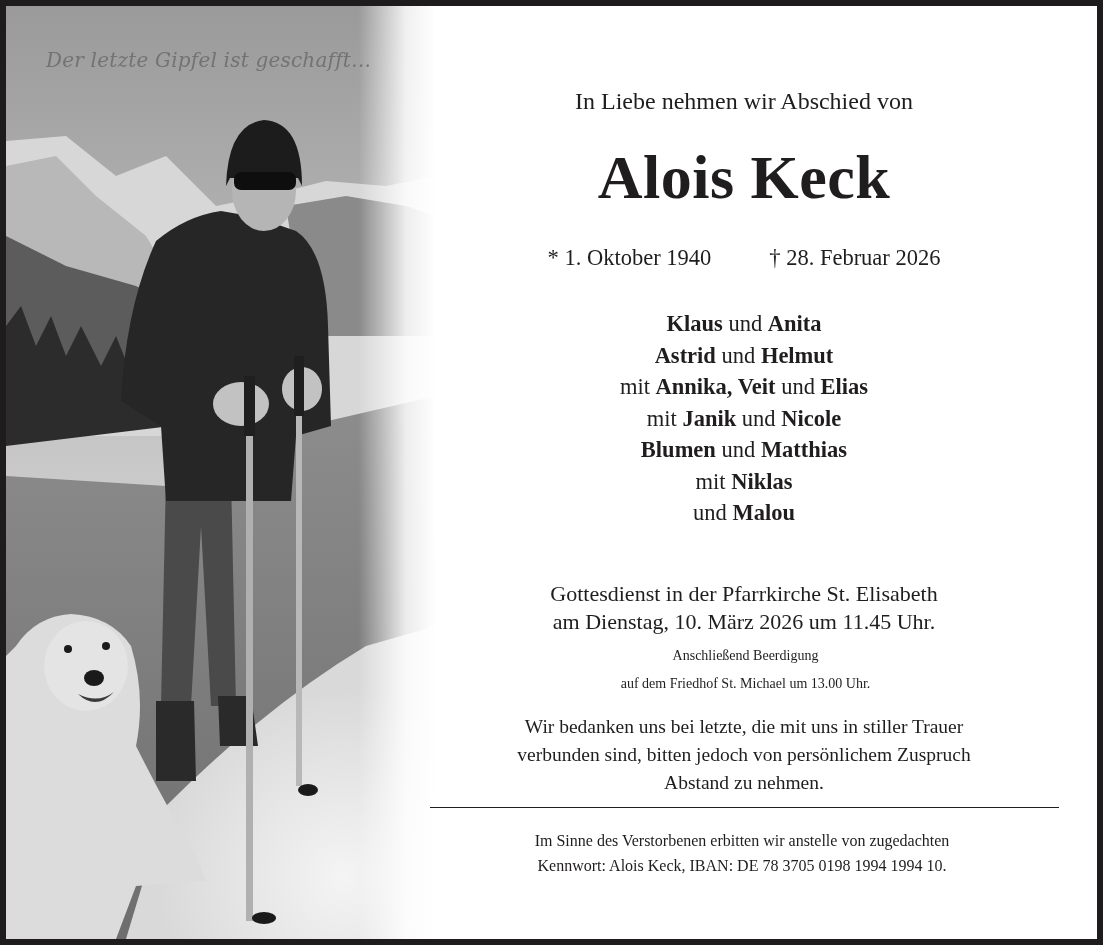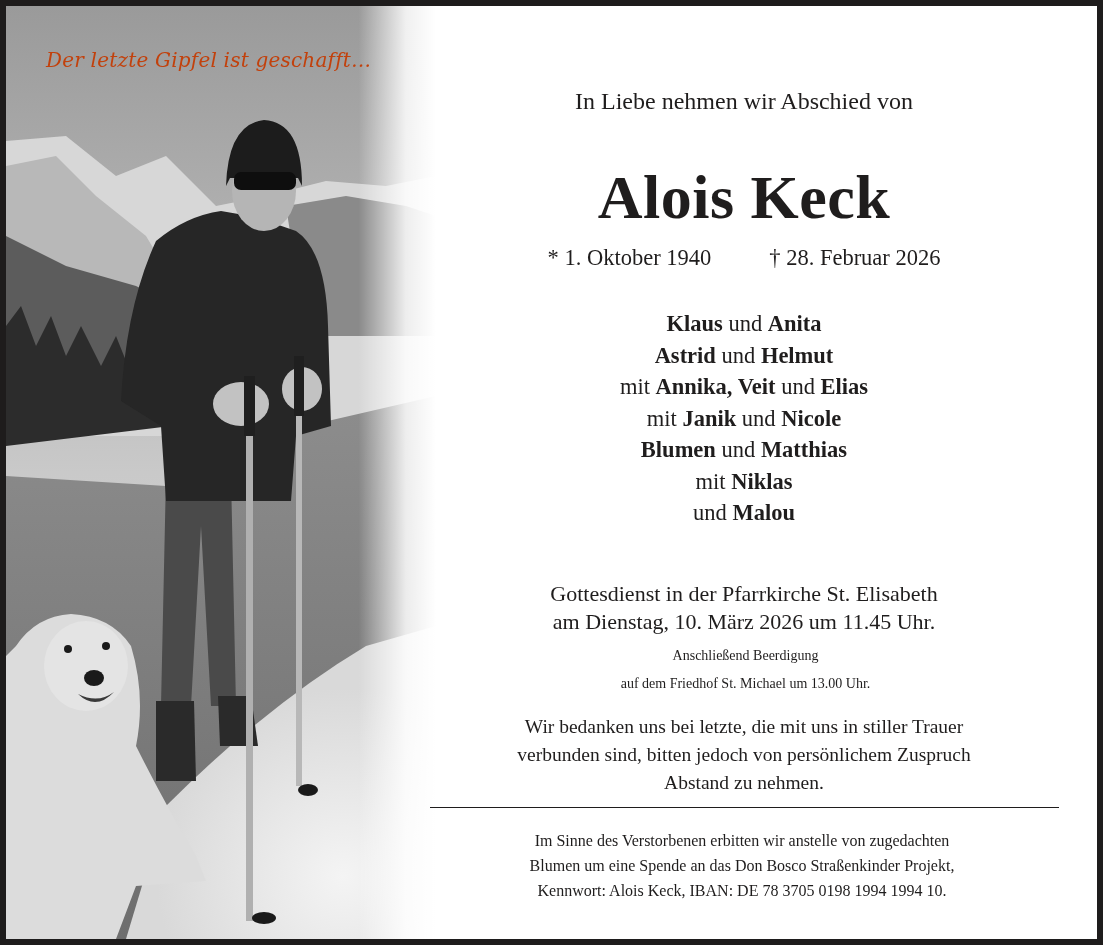--- a/index.html
+++ b/index.html
@@ -15,29 +15,29 @@
     }
     .photo svg { display: block; }
     .photo-fade {
       position: absolute; left: 0; top: 0; width: 430px; height: 933px;
       background: linear-gradient(to right, rgba(255,255,255,0) 0%, rgba(255,255,255,0) 82%, rgba(255,255,255,0.85) 93%, #ffffff 100%);
       pointer-events: none;
     }
     .motto {
       position: absolute; left: 40px; top: 42px;
       font-family: "DejaVu Serif", serif; font-style: italic;
-      font-size: 20px; color: #c2410c; letter-spacing: 0.2px;
+      font-size: 20px; color: #737373; letter-spacing: 0.2px;
     }
     .content {
       position: absolute; left: 420px; top: 0; width: 636px; height: 712px;
       font-family: "Liberation Serif", "DejaVu Serif", serif; color: #1f1d1d;
       text-align: center;
     }
     .intro { position: absolute; top: 82px; left: 0; right: 0; font-size: 24px; }
-    .name { position: absolute; top: 136px; left: 0; right: 0; font-size: 62px; font-weight: bold; letter-spacing: 0.5px; margin-top: 20px; }
+    .name { position: absolute; top: 136px; left: 0; right: 0; font-size: 62px; font-weight: bold; letter-spacing: 0.5px; }
     .dates { position: absolute; top: 228px; left: 0; right: 0; font-size: 22.5px; }
     .dates span { display: inline-block; margin-top: 11px; }
     .dates .gap { width: 58px; }
     .family { position: absolute; top: 302px; left: 0; right: 0; font-size: 22.5px; line-height: 31.5px; }
     .family .line { display: block; }
     .family b { font-weight: bold; }
     .service { position: absolute; top: 565px; left: 0; right: 0; font-size: 22px; line-height: 28px; margin-top: 9px; }
     .burial { position: absolute; top: 636px; left: 3px; right: 0; font-size: 14px; line-height: 28px; }
     .thanks { position: absolute; top: 707px; left: 0; right: 0; font-size: 19.5px; line-height: 28px; }
     .divider { position: absolute; top: 801px; left: 4px; width: 629px; height: 0; border-top: 1.5px solid #1f1d1d; }
@@ -138,17 +138,16 @@
     <div class="thanks">
       <span class="line">Wir bedanken uns bei letzte, die mit uns in stiller Trauer</span>
       <span class="line">verbunden sind, bitten jedoch von persönlichem Zuspruch</span>
       <span class="line">Abstand zu nehmen.</span>
     </div>
 
     <div class="divider"></div>
 
     <div class="donation">
       <span class="line">Im Sinne des Verstorbenen erbitten wir anstelle von zugedachten</span>
-      <span class="line">Blumen um eine Spende an das Don Bosco Straßenkinder Projekt,</span>
       <span class="line">Kennwort: Alois Keck, IBAN: DE 78 3705 0198 1994 1994 10.</span>
     </div>
   </div>
 </div>
 
 </body></html>

